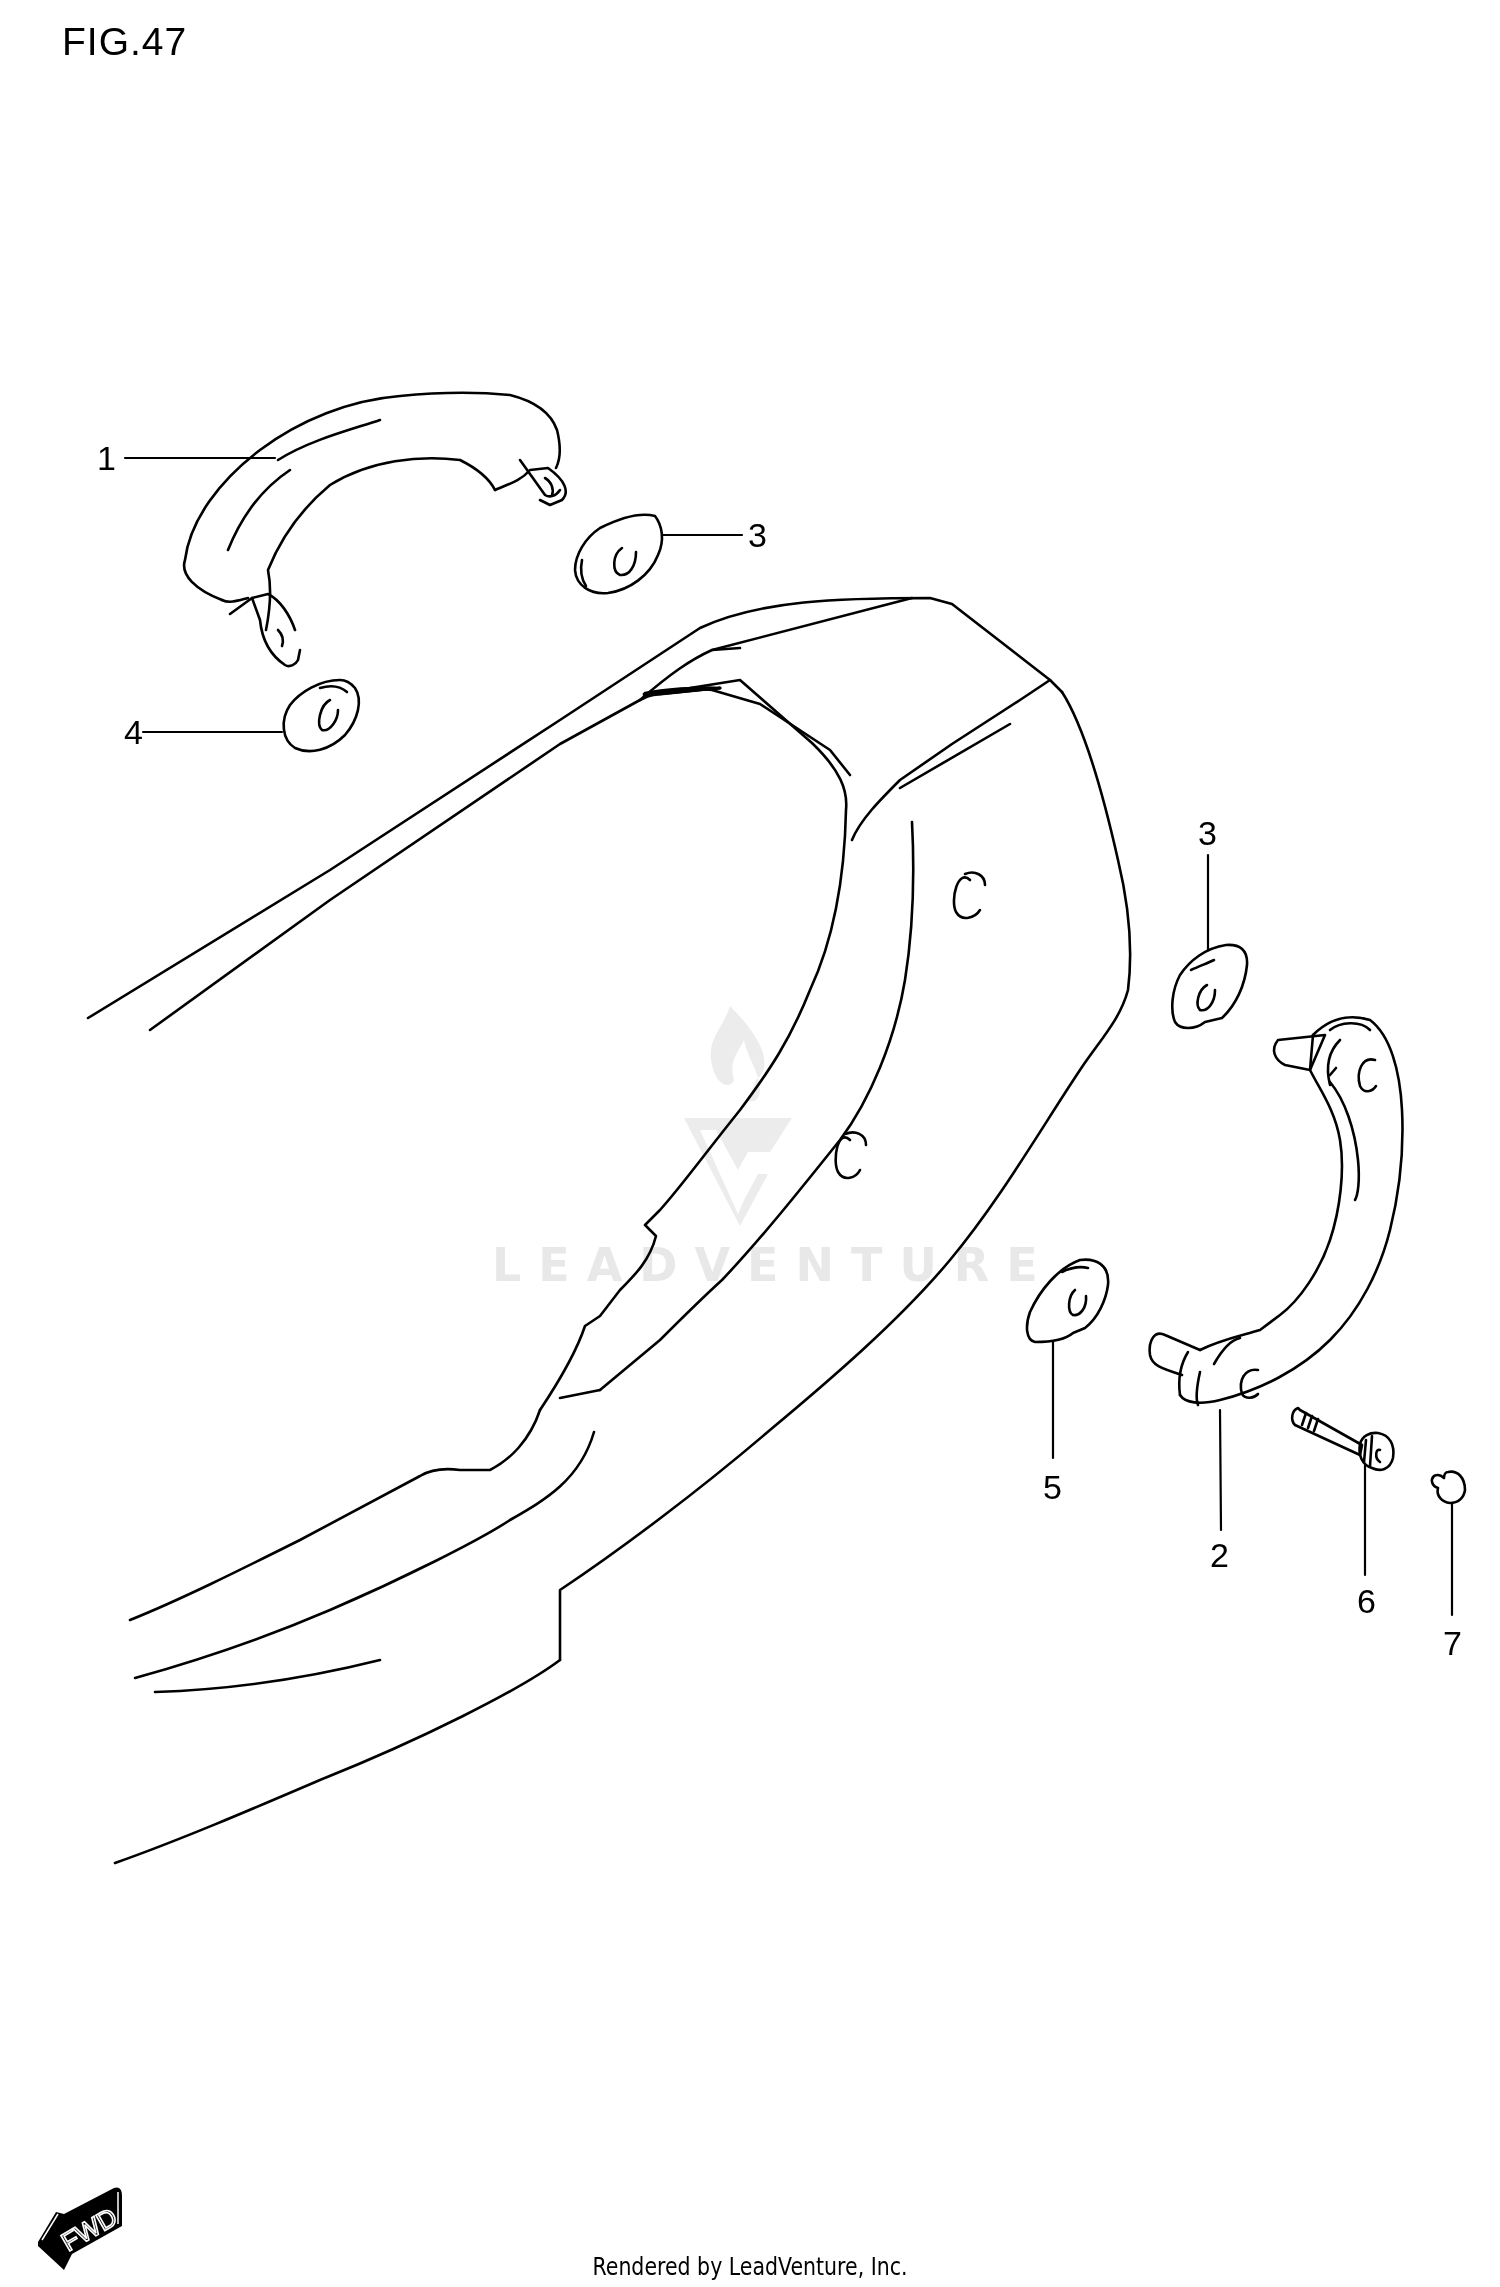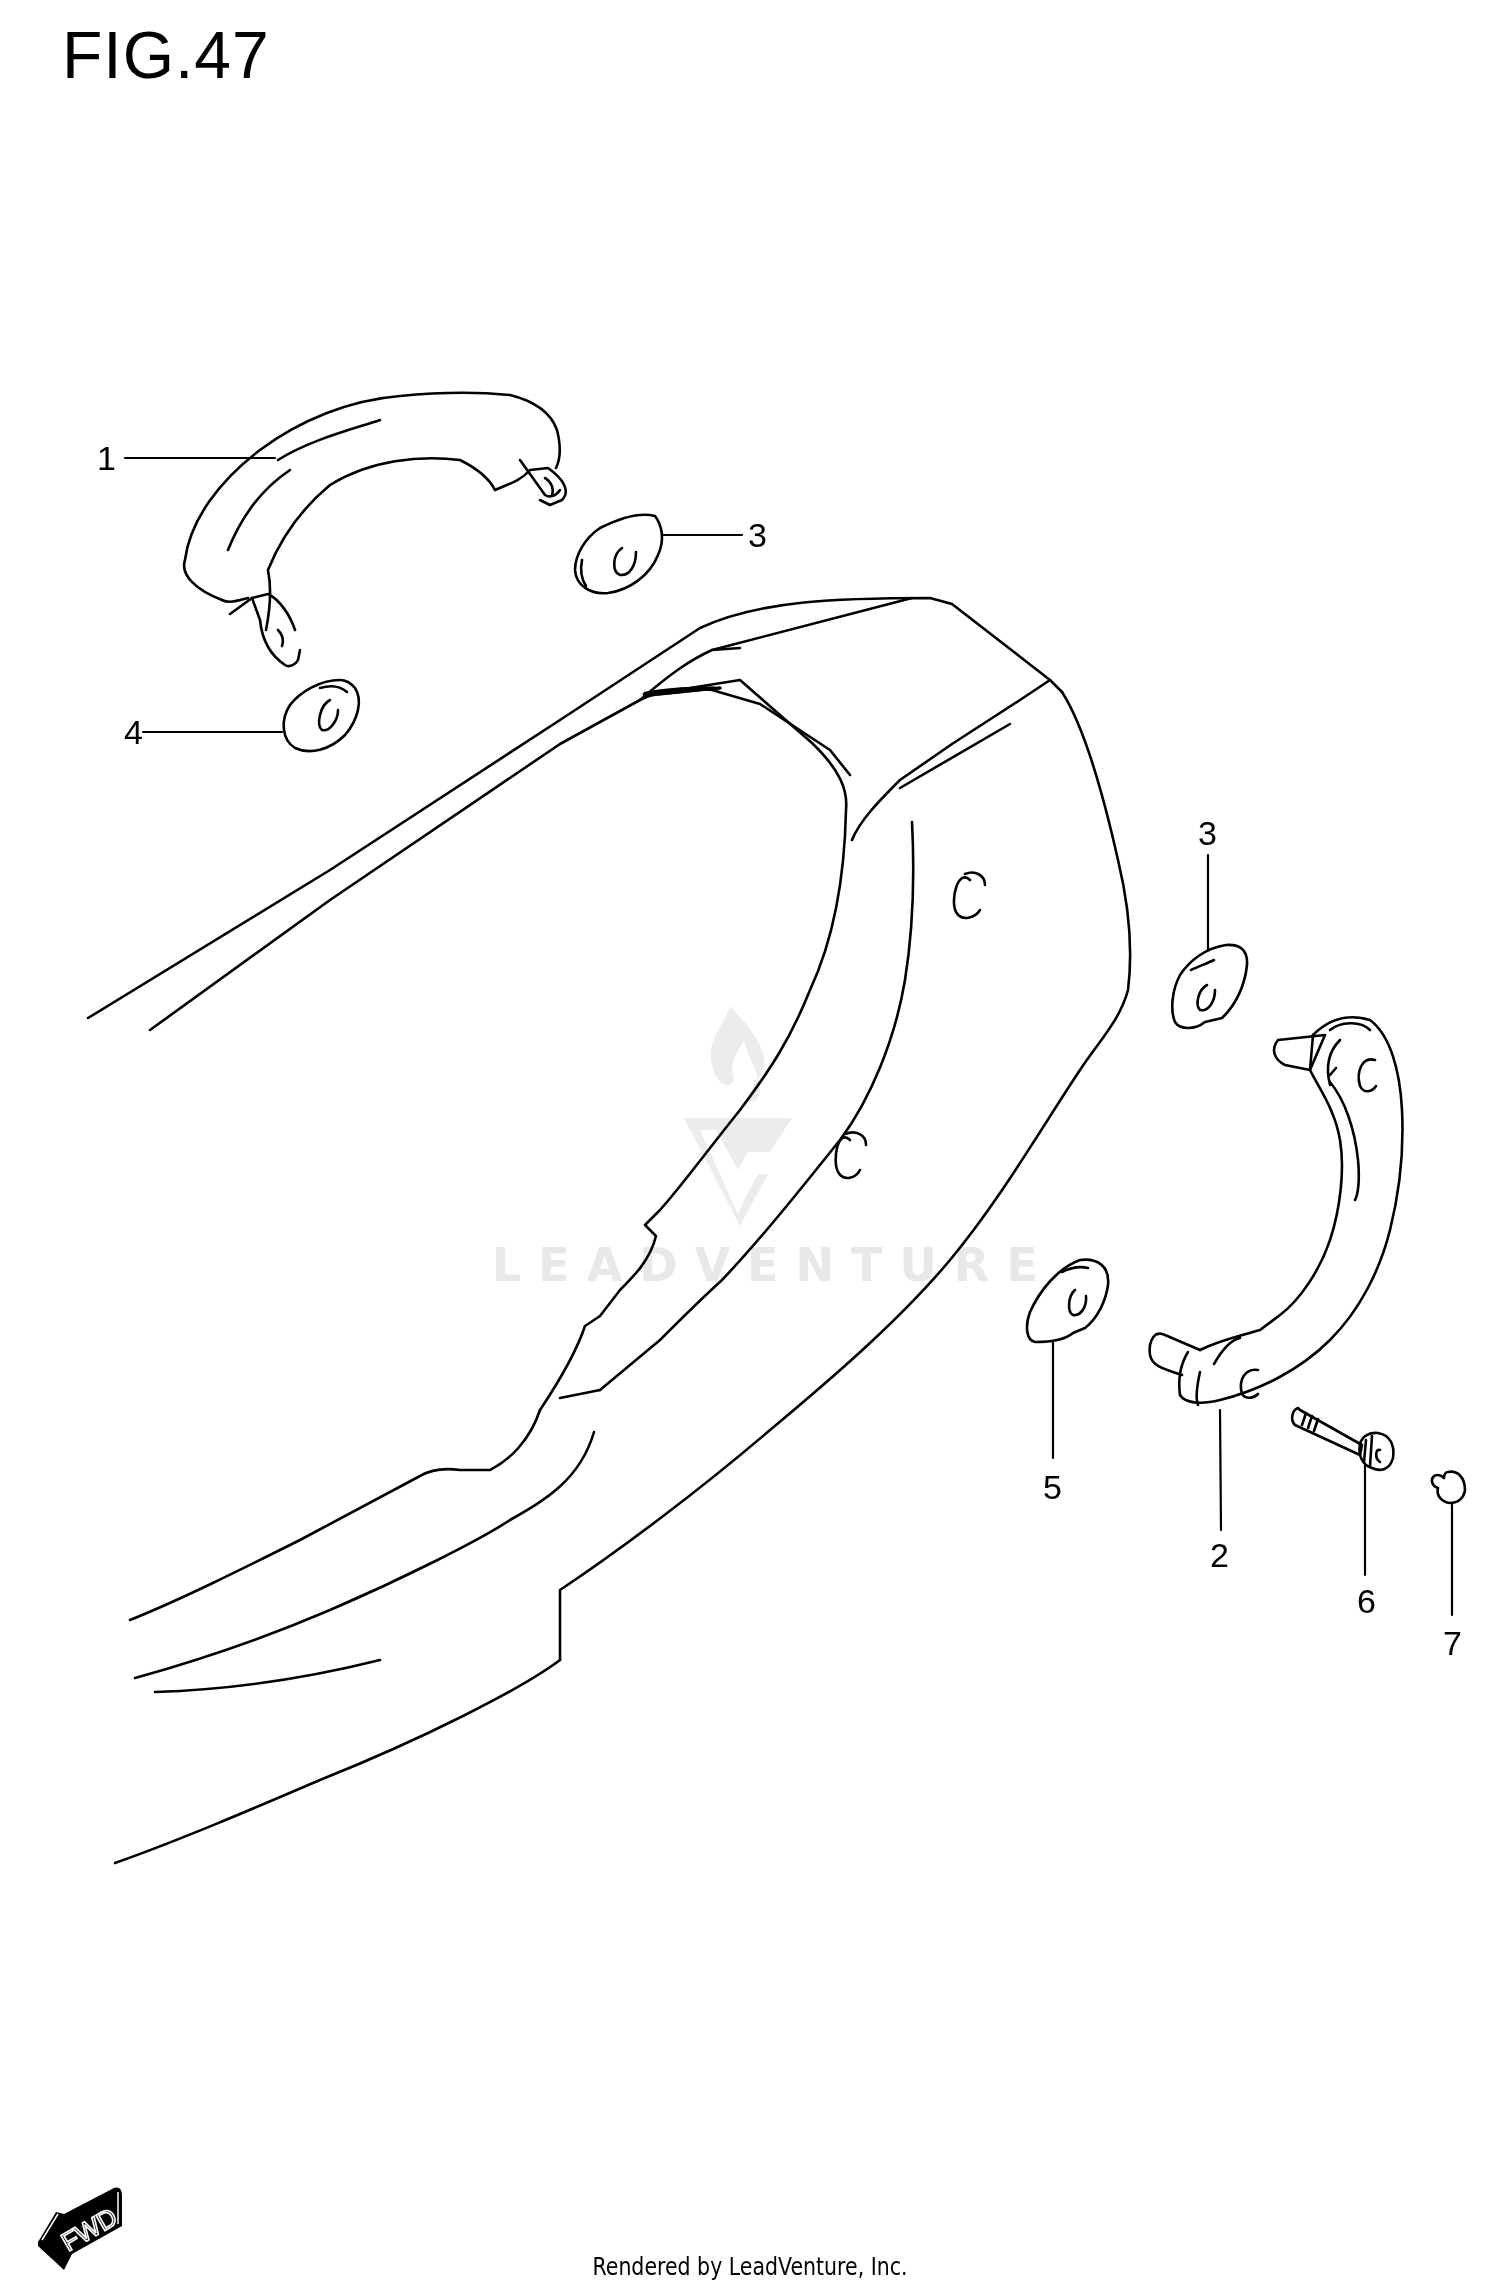--- a/index.html
+++ b/index.html
@@ -1,17 +1,17 @@
 <!DOCTYPE html>
 <html><head>
 <meta charset="utf-8">
 <style>
   html, body { margin: 0; padding: 0; background: #ffffff; }
   body { width: 1500px; height: 2287px; position: relative; overflow: hidden; font-family: "Liberation Sans", sans-serif; }
-  .fig-title { position: absolute; left: 62px; top: 22px; font-size: 66px; color: #000; letter-spacing: 1px; line-height: 1; }
+  .fig-title { position: absolute; left: 62px; top: 22px; font-size: 39px; color: #000; letter-spacing: 1px; line-height: 1; }
   svg.drawing { position: absolute; left: 0; top: 0; }
   .callout { position: absolute; font-size: 34px; color: #000; line-height: 1; font-family: "Liberation Sans", sans-serif; }
   .watermark-text { position: absolute; left: 492px; top: 1242px; width: 520px; font-size: 46px; font-weight: bold; letter-spacing: 17px; color: #e8e8e8; line-height: 1; font-family: "DejaVu Sans", sans-serif; white-space: nowrap; }
   .footer { position: absolute; left: 0; width: 1500px; top: 2252px; text-align: center; font-size: 25px; color: #000; font-family: "DejaVu Sans", sans-serif; transform: scaleX(0.82); transform-origin: center; }
   .fwd { position: absolute; left: 34px; top: 2184px; width: 96px; height: 88px; }
 </style>
 </head>
 <body>
 
 <div class="fig-title">FIG.47</div>

